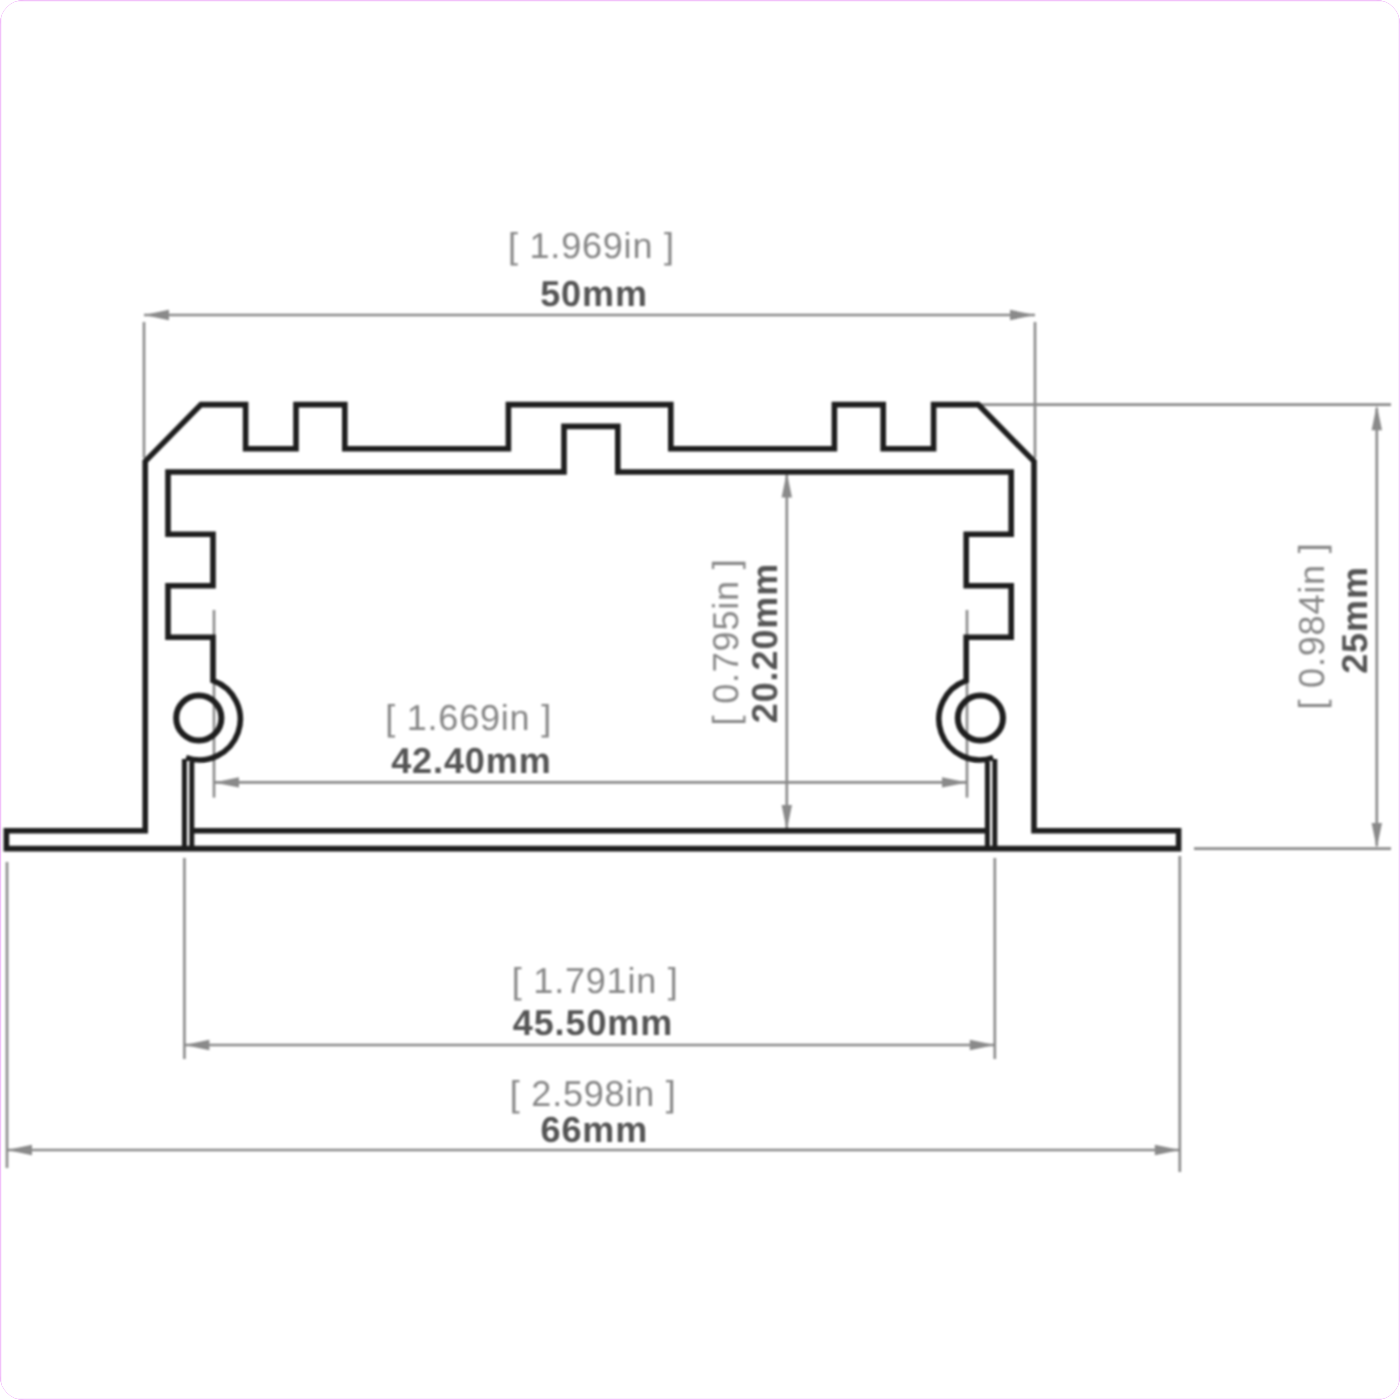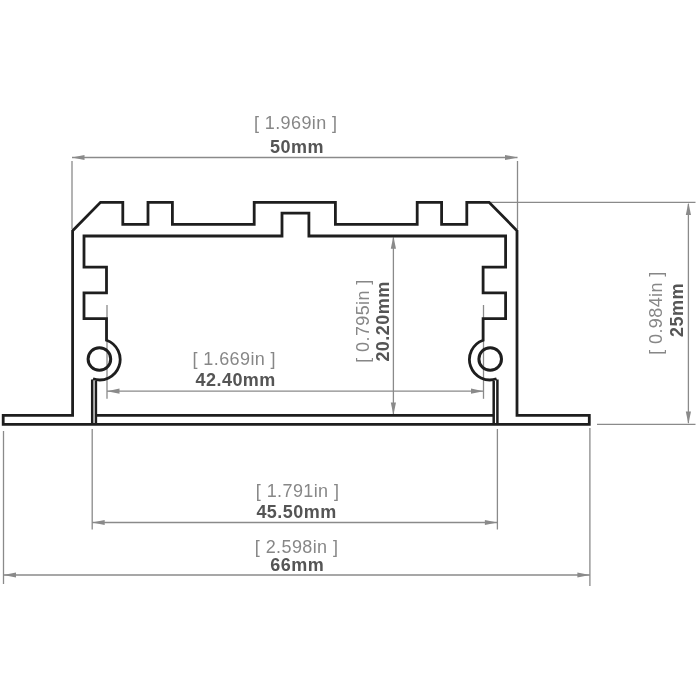--- a/index.html
+++ b/index.html
@@ -1,16 +1,16 @@
 <!DOCTYPE html>
 <html><head>
 <meta charset="utf-8">
 <style>
   html,body{margin:0;padding:0;background:#ffffff;}
-  .page{width:700px;height:700px;position:relative;overflow:hidden;background:#d946ef;}
+  .page{width:700px;height:700px;position:relative;overflow:hidden;background:#d946ef;border-radius:12px;}
   svg{display:block;filter:blur(0.5px);}
   text{font-family:"Liberation Sans", sans-serif;}
   .inch{fill:#878787;font-size:18px;font-weight:400;letter-spacing:0.4px;}
   .mm{fill:#555555;font-size:18px;font-weight:700;letter-spacing:0.45px;}
 </style>
 </head>
 <body>
 
 <div class="page">
 <svg width="700" height="700" viewBox="0 0 700 700" xmlns="http://www.w3.org/2000/svg">

